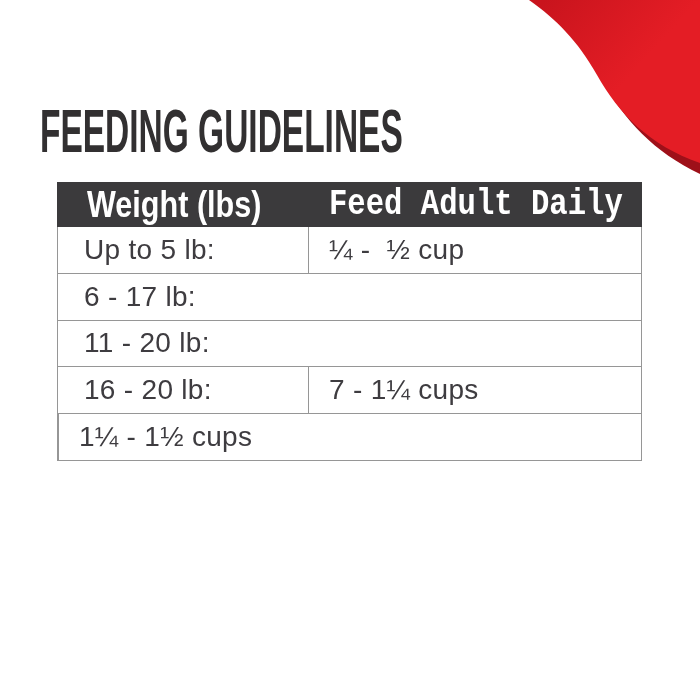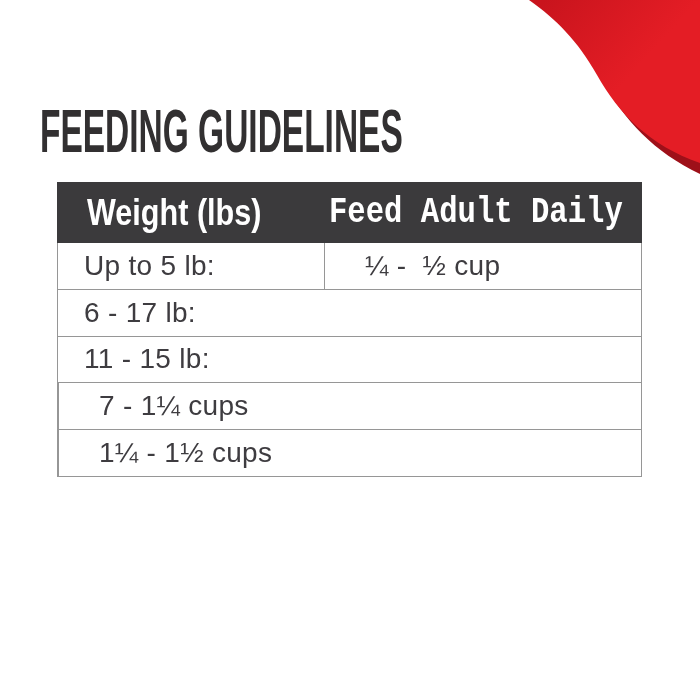--- a/index.html
+++ b/index.html
@@ -20,46 +20,46 @@
     color:var(--title_text,#323031);
     white-space:nowrap;
   }
   .condense{display:inline-block;transform-origin:0 50%;white-space:nowrap;}
   .page-title .condense{transform:scaleX(0.54);}
 
   .feeding-table{
     position:absolute;left:57px;top:182px;width:585px;
   }
   .thead{
-    height:61px;background:var(--header_bg,#3b3a3c);
+    height:45px;background:var(--header_bg,#3b3a3c);
     display:flex;align-items:center;
     color:var(--header_text,#ffffff);
     font-size:36px;font-weight:bold;
   }
   .thead .th{display:flex;align-items:center;height:100%;}
   .th-weight{width:251px;padding-left:30px;box-sizing:border-box;}
   .th-feed{flex:1;padding-left:37px;box-sizing:border-box;font-family:Liberation Mono, monospace;}
   .thead .condense{transform:scaleX(0.85);}
 
   .tbody{
     height:233px;box-sizing:content-box;
     border-left:1px solid var(--grid_line,#969696);
     border-right:1px solid var(--grid_line,#969696);
     border-bottom:1px solid var(--grid_line,#969696);
     display:flex;flex-direction:column;
   }
-  .tr{flex:1;display:flex;gap:16px;}
+  .tr{flex:1;display:flex;}
   .tr + .tr{border-top:1px solid var(--grid_line,#969696);}
   .td{
     display:flex;align-items:center;box-sizing:border-box;
     font-size:28px;letter-spacing:0.3px;
     color:var(--row_text,#3e3c40);
   }
   .td-weight{width:250px;padding-left:26px;}
-  .td-feed{flex:1;padding-left:40px;border-left:1px solid var(--grid_line,#969696);white-space:pre;}
+  .td-feed{flex:1;padding-left:20px;border-left:1px solid var(--grid_line,#969696);white-space:pre;}
 </style>
 </head>
 <body>
 
 <svg class="swoosh" viewBox="500 0 200 200" aria-hidden="true">
   <defs>
     <linearGradient id="swgrad" gradientUnits="userSpaceOnUse" x1="535" y1="10" x2="690" y2="150">
       <stop offset="0" class="sw-stop-a"></stop>
       <stop offset="0.55" class="sw-stop-b"></stop>
       <stop offset="1" class="sw-stop-b"></stop>
@@ -82,22 +82,23 @@
   </div>
   <div class="tbody">
     <div class="tr">
       <div class="td td-weight">Up to 5 lb:</div>
       <div class="td td-feed">¼ -  ½ cup</div>
     </div>
     <div class="tr">
       <div class="td td-weight">6 - 17 lb:</div>
     </div>
     <div class="tr">
-      <div class="td td-weight">11 - 15 lb:</div>
+      <div class="td td-weight">11 - 20 lb:</div>
     </div>
     <div class="tr">
+      <div class="td td-weight">16 - 20 lb:</div>
       <div class="td td-feed">7 - 1¼ cups</div>
     </div>
     <div class="tr">
       <div class="td td-feed">1¼ - 1½ cups</div>
     </div>
   </div>
 </div>
 
 </body></html>

